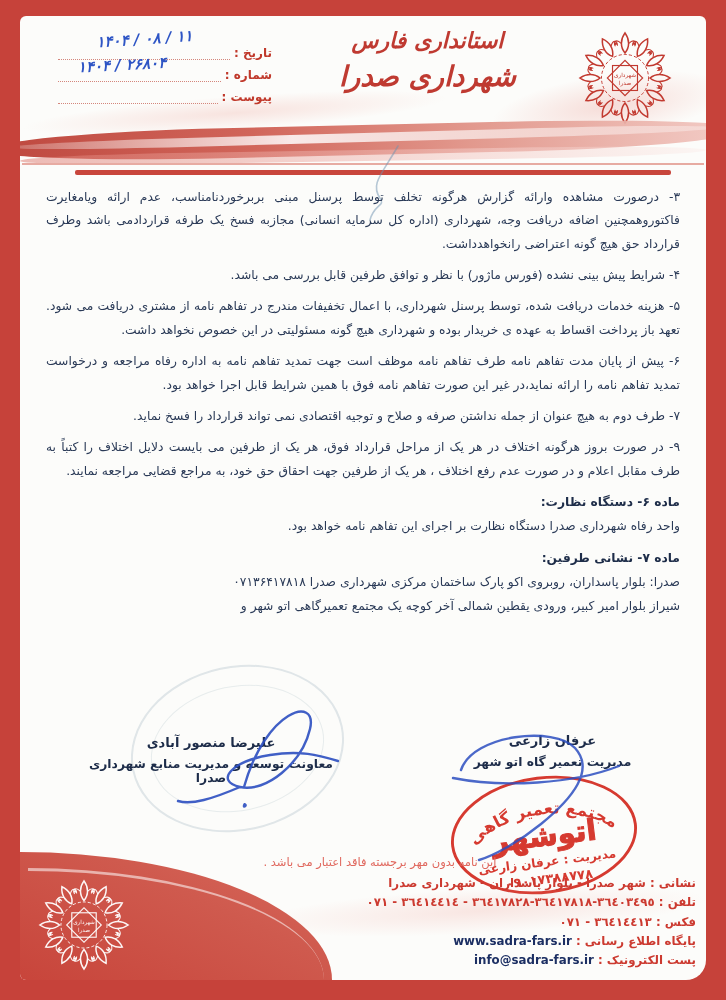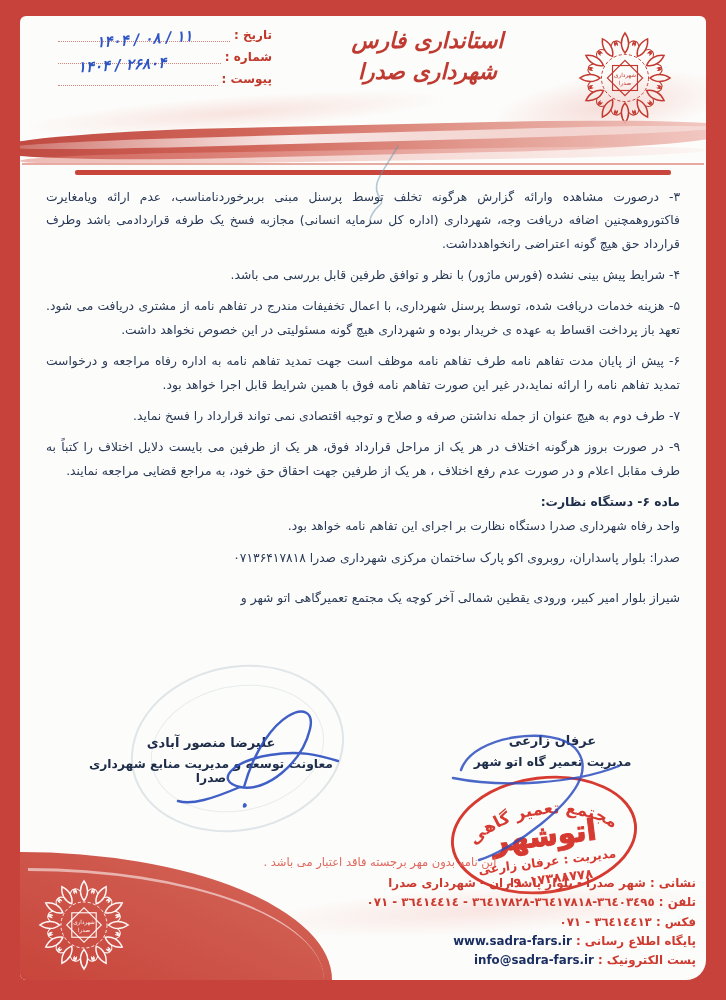--- a/index.html
+++ b/index.html
@@ -5,37 +5,37 @@
   * { box-sizing: border-box; margin: 0; padding: 0; }
   html,body { width:726px; height:1000px; }
   body { font-family:"DejaVu Sans", sans-serif; background:#888; }
 
   .page { position:relative; width:726px; height:1000px; background:#c6423a; overflow:hidden; }
 
   .sheet { position:absolute; inset:16px 20px 20px 20px; background:#fcfcfa;
            border-radius:6px 6px 20px 6px; overflow:hidden; }
 
   
-  .meta-fields { position:absolute; top:4px; left:38px; width:214px; direction:rtl; }
+  .meta-fields { position:absolute; top:22px; left:38px; width:214px; direction:rtl; }
   .meta-row { display:flex; direction:rtl; align-items:flex-end; height:22px;
               font-size:12px; font-weight:bold; color:#c0392b; }
   .meta-label { white-space:nowrap; margin-left:4px; }
   .meta-dots { flex:1; border-bottom:1.6px dotted #d4867c; height:15px; }
 
   .hand { position:absolute; color:#2e55c5; font-style:italic; font-weight:bold;
           direction:rtl; text-align:center; pointer-events:none; }
   .hand-date   { top:14px; left:42px; width:165px; font-size:15px; transform:rotate(-4deg); }
   .hand-number { top:40px; left:2px;  width:200px; font-size:15px; transform:rotate(-3deg); }
 
   
   .org-block { position:absolute; top:10px; left:305px; width:205px; text-align:center;
                direction:rtl; color:#bf3a31; font-style:italic; font-weight:bold; }
   .org-l1 { font-size:25px; line-height:1.35; }
   .org-l2 { font-size:22px; line-height:1.4; }
-  .org-l3 { font-size:22px; line-height:1.4; }
+  .org-l3 { font-size:28px; line-height:1.4; }
 
   
   .emblem-red { position:absolute; top:14px; left:557px; width:96px; height:96px; color:#c23a30; }
   .emblem-red svg, .emblem-wm svg { width:100%; height:100%; }
 
   
   .top-streak { position:absolute; top:80px; left:0; width:430px; height:34px;
                 background:radial-gradient(ellipse at 50% 50%, rgba(238,170,160,.30), transparent 70%);
                 transform:rotate(-4deg); pointer-events:none; }
   .tr-streak  { position:absolute; top:58px; left:470px; width:240px; height:64px;
@@ -54,21 +54,21 @@
   .hairline { position:absolute; top:147px; left:2px; right:2px; height:1.5px; background:#e7aba2; }
   .red-rule { position:absolute; top:154px; left:55px; width:596px; height:4.5px;
               background:#c8463c; border-radius:2px; }
   .pen-svg { position:absolute; top:124px; left:320px; width:100px; height:92px; pointer-events:none; }
 
   
   .body-text { position:absolute; top:170px; left:26px; right:26px; direction:rtl;
                text-align:justify; color:#2a3a57; font-size:12.3px; line-height:1.9; }
   .body-text p { margin:0 0 8px; }
   .article-title { font-weight:bold; color:#1e2d49; margin:3px 0 1px !important; }
-  .addr-line { margin:0 0 17px !important; }
+  .addr-line { margin:0 0 1px !important; }
 
   
   .emboss { position:absolute; left:110px; top:650px; width:215px; height:165px;
             border:2px solid rgba(140,165,180,.25); border-radius:50%;
             transform:rotate(-12deg); pointer-events:none; }
   .emboss::after { content:""; position:absolute; inset:18px;
             border:1.5px solid rgba(140,165,180,.18); border-radius:50%; }
 
   .sig-block { position:absolute; direction:rtl; text-align:center;
                color:#1d2c49; font-weight:bold; }
@@ -192,20 +192,21 @@
       <p class="clause">۳- درصورت مشاهده وارائه گزارش هرگونه تخلف توسط پرسنل مبنی بربرخوردنامناسب، عدم ارائه ویامغایرت فاکتوروهمچنین اضافه دریافت وجه، شهرداری (اداره کل سرمایه انسانی) مجازبه فسخ یک طرفه قراردادمی باشد وطرف قرارداد حق هیچ گونه اعتراضی رانخواهدداشت.</p>
       <p class="clause">۴- شرایط پیش بینی نشده (فورس ماژور) با نظر و توافق طرفین قابل بررسی می باشد.</p>
       <p class="clause">۵- هزینه خدمات دریافت شده، توسط پرسنل شهرداری، با اعمال تخفیفات مندرج در تفاهم نامه  از مشتری دریافت می شود.  تعهد باز پرداخت اقساط به عهده ی خریدار بوده و شهرداری هیچ گونه مسئولیتی در این خصوص نخواهد داشت.</p>
       <p class="clause">۶- پیش از پایان مدت تفاهم نامه  طرف تفاهم نامه  موظف است جهت تمدید تفاهم نامه  به اداره رفاه مراجعه و درخواست تمدید تفاهم نامه را ارائه نماید،در غیر این صورت تفاهم نامه  فوق با همین شرایط قابل اجرا خواهد بود.</p>
       <p class="clause">۷- طرف دوم به هیچ عنوان از جمله نداشتن صرفه و صلاح و توجیه اقتصادی نمی تواند قرارداد را فسخ نماید.</p>
       <p class="clause">۹- در صورت بروز هرگونه اختلاف در هر یک از مراحل قرارداد فوق، هر یک از طرفین می بایست دلایل اختلاف را کتباً به طرف مقابل اعلام و در صورت عدم رفع اختلاف ، هر یک از طرفین جهت احقاق حق خود، به مراجع قضایی مراجعه نمایند.</p>
 
       <p class="article-title">ماده ۶- دستگاه نظارت:</p>
       <p class="article-text">واحد رفاه شهرداری صدرا دستگاه نظارت بر اجرای این تفاهم نامه  خواهد بود.</p>
 
+      <p class="article-title">ماده ۷- نشانی طرفین:</p>
       <p class="addr-line">صدرا: بلوار پاسداران، روبروی اکو پارک ساختمان مرکزی شهرداری صدرا ۰۷۱۳۶۴۱۷۸۱۸</p>
       <p class="article-text">شیراز بلوار امیر کبیر، ورودی یقطین شمالی آخر کوچه یک مجتمع تعمیرگاهی اتو شهر و</p>
 
     </div>
 
     <div class="emboss"></div>
 
     <div class="sig-block sig-left">
       <div class="sig-name">علیرضا منصور آبادی</div>
       <div class="sig-title">معاونت توسعه و مدیریت منابع شهرداری صدرا</div>

